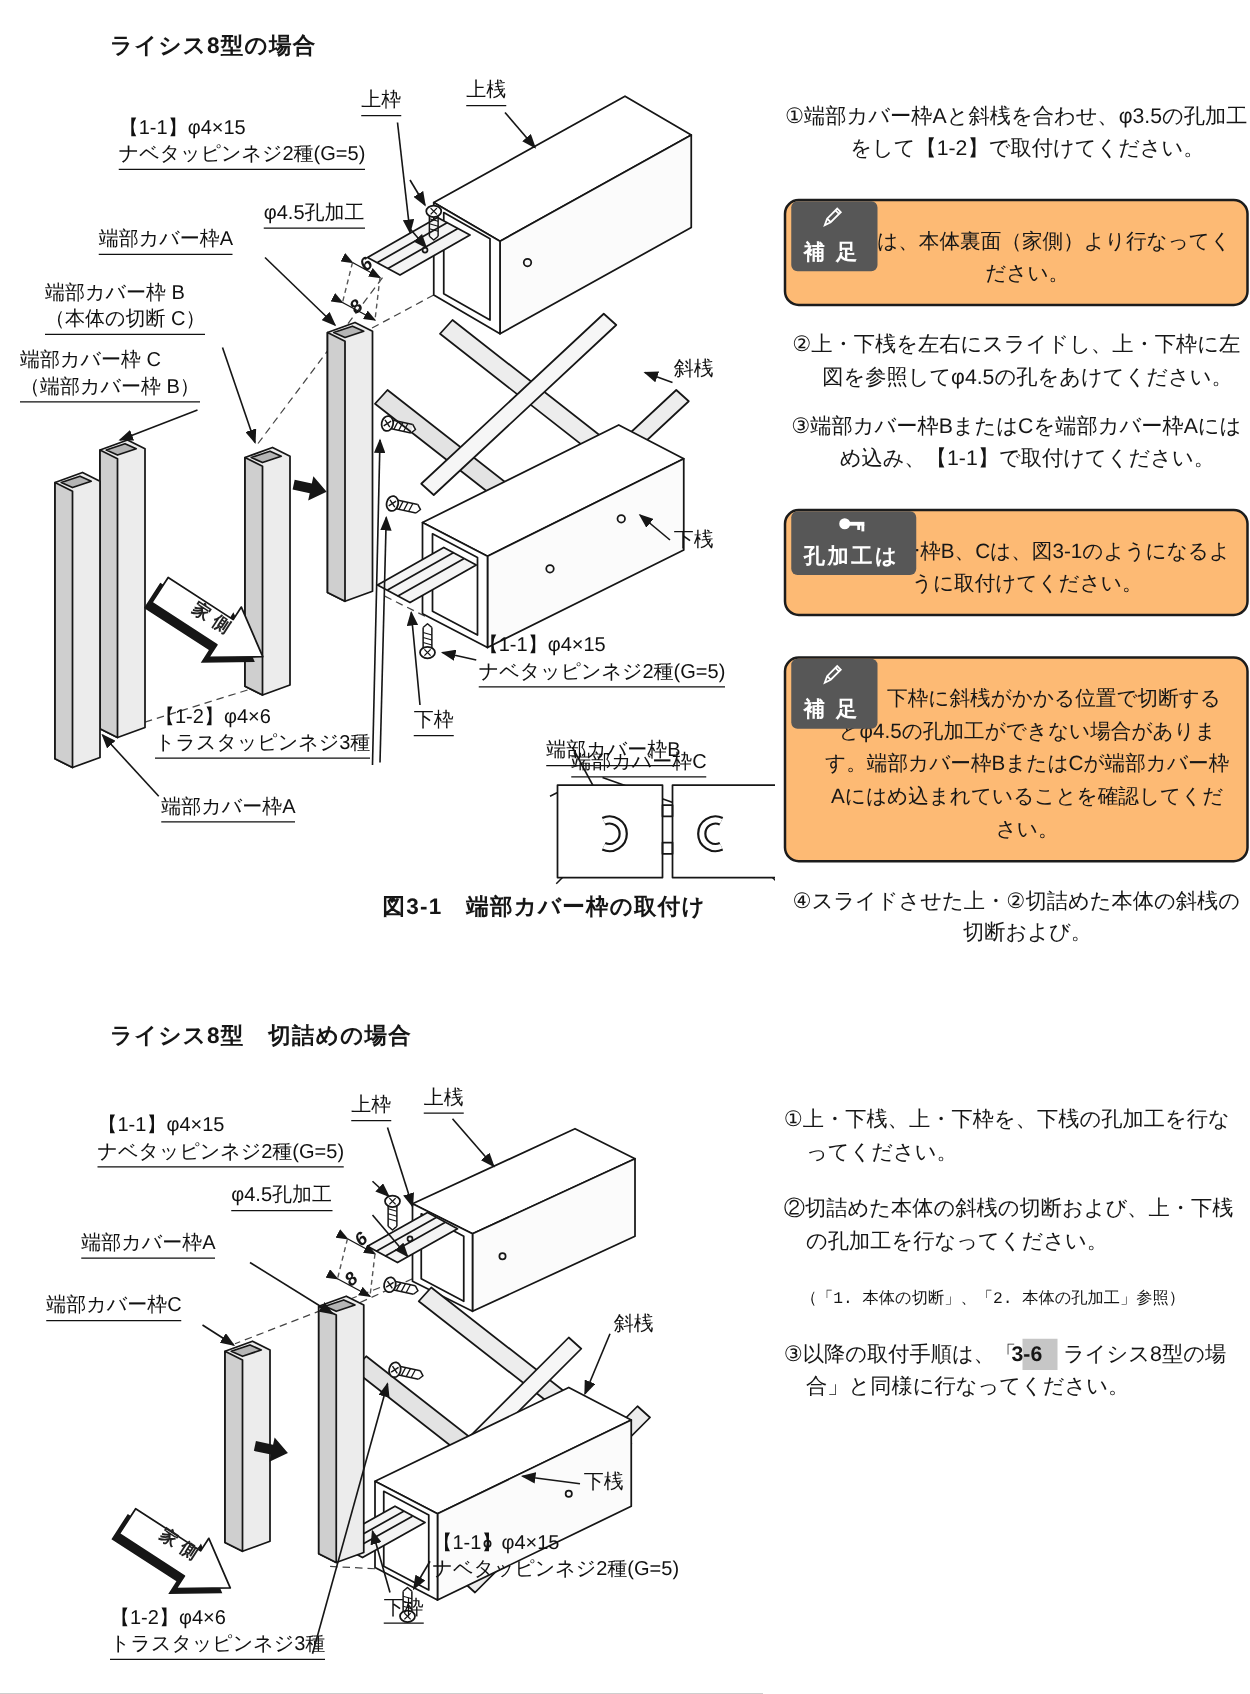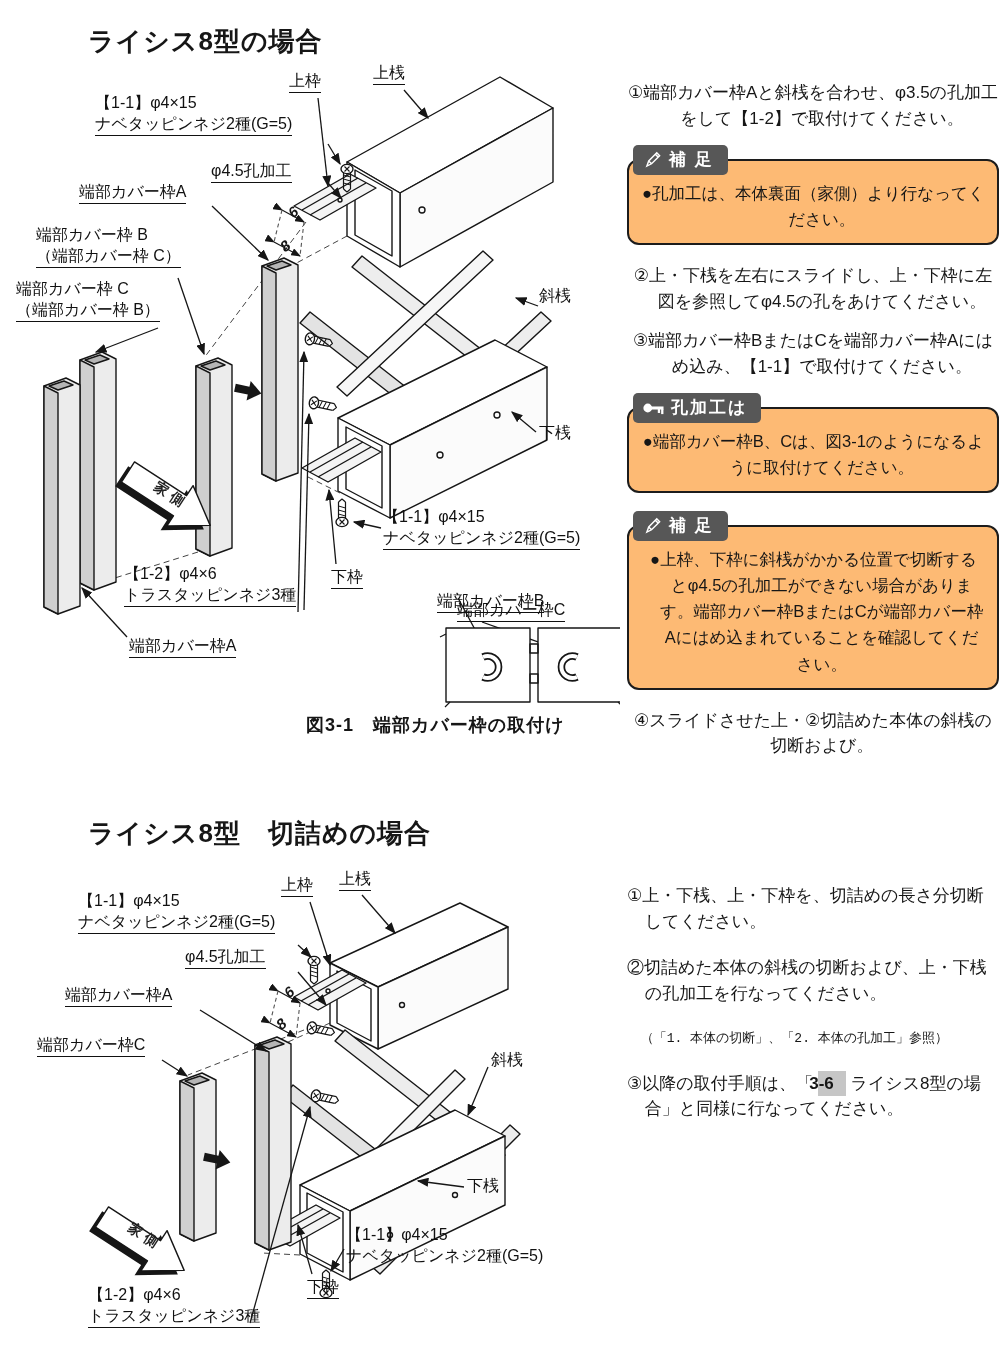--- a/index.html
+++ b/index.html
@@ -1,34 +1,34 @@
 <!DOCTYPE html>
 <html><head>
 <meta charset="utf-8">
 <style>
   html,body{margin:0;padding:0;background:#888;}
   .page{position:relative;width:1000px;height:1355px;background:#fff;overflow:hidden;
         font-family:"Liberation Sans","DejaVu Sans",sans-serif;color:#161616;}
-  .sec-title{position:absolute;font-size:26px;font-weight:bold;letter-spacing:1px;}
+  .sec-title{position:absolute;font-size:18px;font-weight:bold;letter-spacing:1px;}
   svg.dia{position:absolute;left:10px;}
   .lbl{position:absolute;font-size:16px;line-height:1.32;white-space:nowrap;color:#111;}
   .lbl .ln{display:block;}
   .u{border-bottom:1.6px solid #111;padding-bottom:1px;}
   .caption{position:absolute;font-size:18px;font-weight:bold;letter-spacing:1px;}
   .dim{position:absolute;font-size:15px;transform:rotate(-38deg) skewX(-8deg);font-weight:bold;}
   .house{position:absolute;font-size:14px;font-weight:bold;letter-spacing:5px;transform:rotate(33deg);color:#222;}
   .col{position:absolute;width:372px;}
   .step{font-size:17px;line-height:1.5;padding-left:1.05em;text-indent:-1.05em;margin:0 0 14px 0;}
   .step-sub{font-size:13px;line-height:1.5;padding-left:1.05em;margin:0 0 14px 0;}
   .stepgroup .step{margin-bottom:0;}
   .stepgroup{margin:0 0 14px 0;}
   .note{position:relative;padding-top:14px;margin:6px 0 18px 0;}
-  .note-tab{position:absolute;top:0;left:6px;z-index:2;display:inline-flex;align-items:center;gap:7px;
+  .note-tab{position:absolute;top:16px;left:6px;z-index:2;display:inline-flex;align-items:center;gap:7px;
             background:#575757;color:#fff;font-size:17px;font-weight:bold;letter-spacing:2px;
-            padding:3px 14px 4px 10px;border-radius:5px;}
+            padding:3px 14px 4px 10px;border-radius:5px;flex-direction:column;}
   .note-tab svg{display:block;}
   .note-body{border:2px solid #1c1c1c;border-radius:12px;padding:19px 12px 11px 13px;background:#fdba74;}
   .note-text{font-size:16.5px;line-height:1.58;padding-left:1em;text-indent:-1em;}
   .chip{display:inline-block;background:#c6c6c6;padding:0 9px;font-weight:bold;margin:0 5px;}
   .col2gap .step{margin-bottom:22px;}
   .col2gap .stepgroup{margin-bottom:22px;font-family:Liberation Mono, monospace;}
 </style>
 </head>
 <body>
 
@@ -171,21 +171,21 @@
   <div class="lbl u" style="left:289px;top:70px;">上枠</div>
   <div class="lbl u" style="left:373px;top:62px;">上桟</div>
   <div class="lbl u" style="left:95px;top:92px;">
     <span class="ln">【1-1】φ4×15</span>
     <span class="ln">ナベタッピンネジ2種(G=5)</span>
   </div>
   <div class="lbl u" style="left:211px;top:160px;">φ4.5孔加工</div>
   <div class="lbl u" style="left:79px;top:181px;">端部カバー枠A</div>
   <div class="lbl u" style="left:36px;top:224px;">
     <span class="ln">端部カバー枠 B</span>
-    <span class="ln">（端部カバー枠 C）</span>
+    <span class="ln">（本体の切断 C）</span>
   </div>
   <div class="lbl u" style="left:16px;top:278px;">
     <span class="ln">端部カバー枠 C</span>
     <span class="ln">（端部カバー枠 B）</span>
   </div>
   <div class="lbl" style="left:539px;top:285px;">斜桟</div>
   <div class="lbl" style="left:539px;top:422px;">下桟</div>
   <div class="lbl u" style="left:383px;top:506px;">
     <span class="ln">【1-1】φ4×15</span>
     <span class="ln">ナベタッピンネジ2種(G=5)</span>
@@ -363,21 +363,21 @@
   <div class="lbl u" style="left:307px;top:1276px;">下枠</div>
   <div class="lbl u" style="left:88px;top:1284px;">
     <span class="ln">【1-2】φ4×6</span>
     <span class="ln">トラスタッピンネジ3種</span>
   </div>
   <div class="dim" style="left:285px;top:983px;">6</div>
   <div class="dim" style="left:277px;top:1015px;">8</div>
   <div class="house" style="left:126px;top:1228px;">家側</div>
 
   <div class="col col2gap" style="left:627px;top:883px;">
-    <div class="step">①上・下桟、上・下枠を、切詰めの長さ分切断してください。</div>
+    <div class="step">①上・下桟、上・下枠を、下桟の孔加工を行なってください。</div>
     <div class="stepgroup">
       <div class="step">②切詰めた本体の斜桟の切断および、上・下桟の孔加工を行なってください。</div>
       <div class="step-sub">（「1. 本体の切断」、「2. 本体の孔加工」参照）</div>
     </div>
     <div class="step"><span>③以降の取付手順は、「</span><span class="chip">3-6</span><span>ライシス8型の場合」と同様に行なってください。</span></div>
   </div>
 
 </div>
 
 </body></html>

